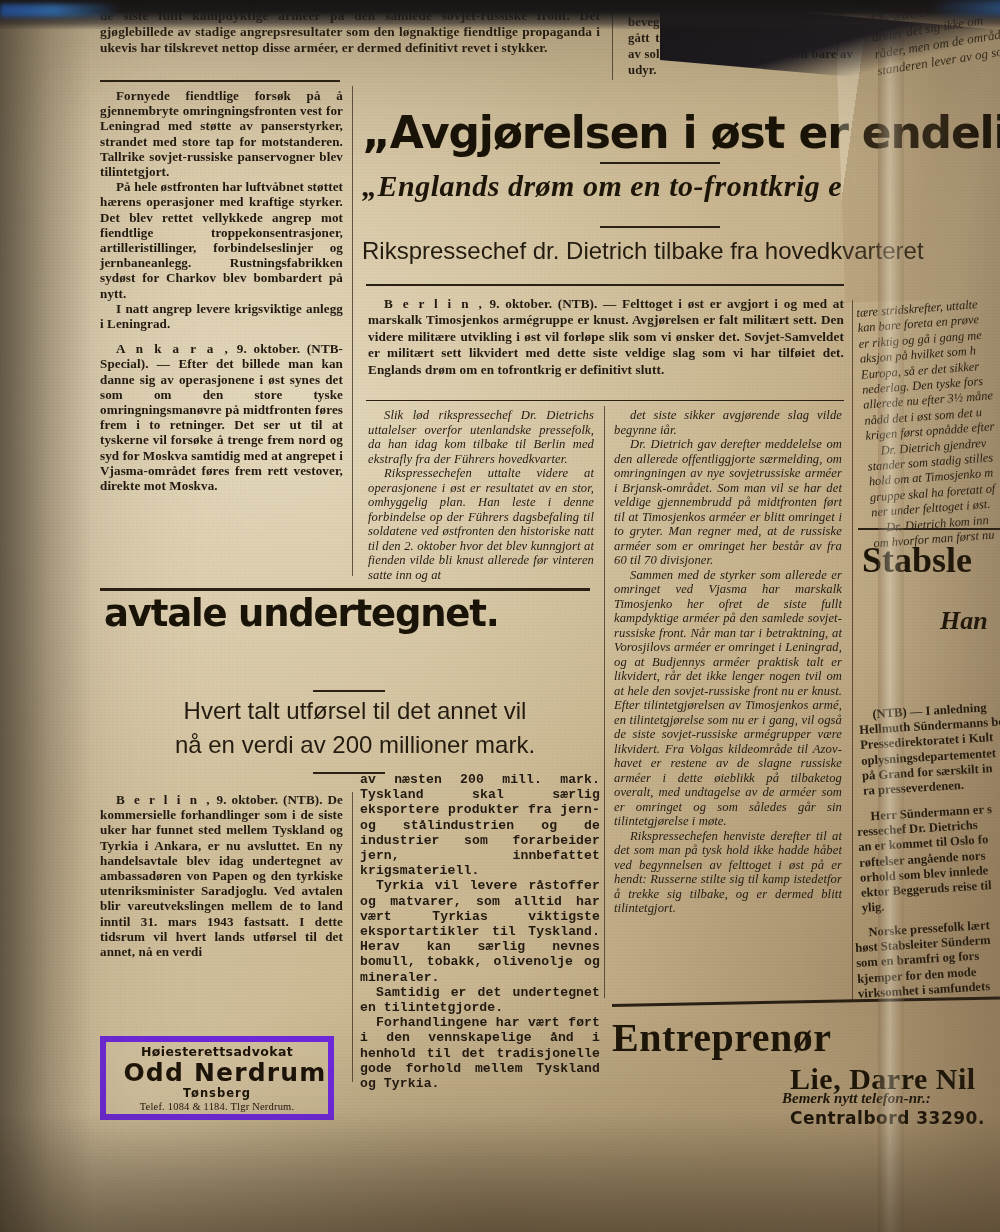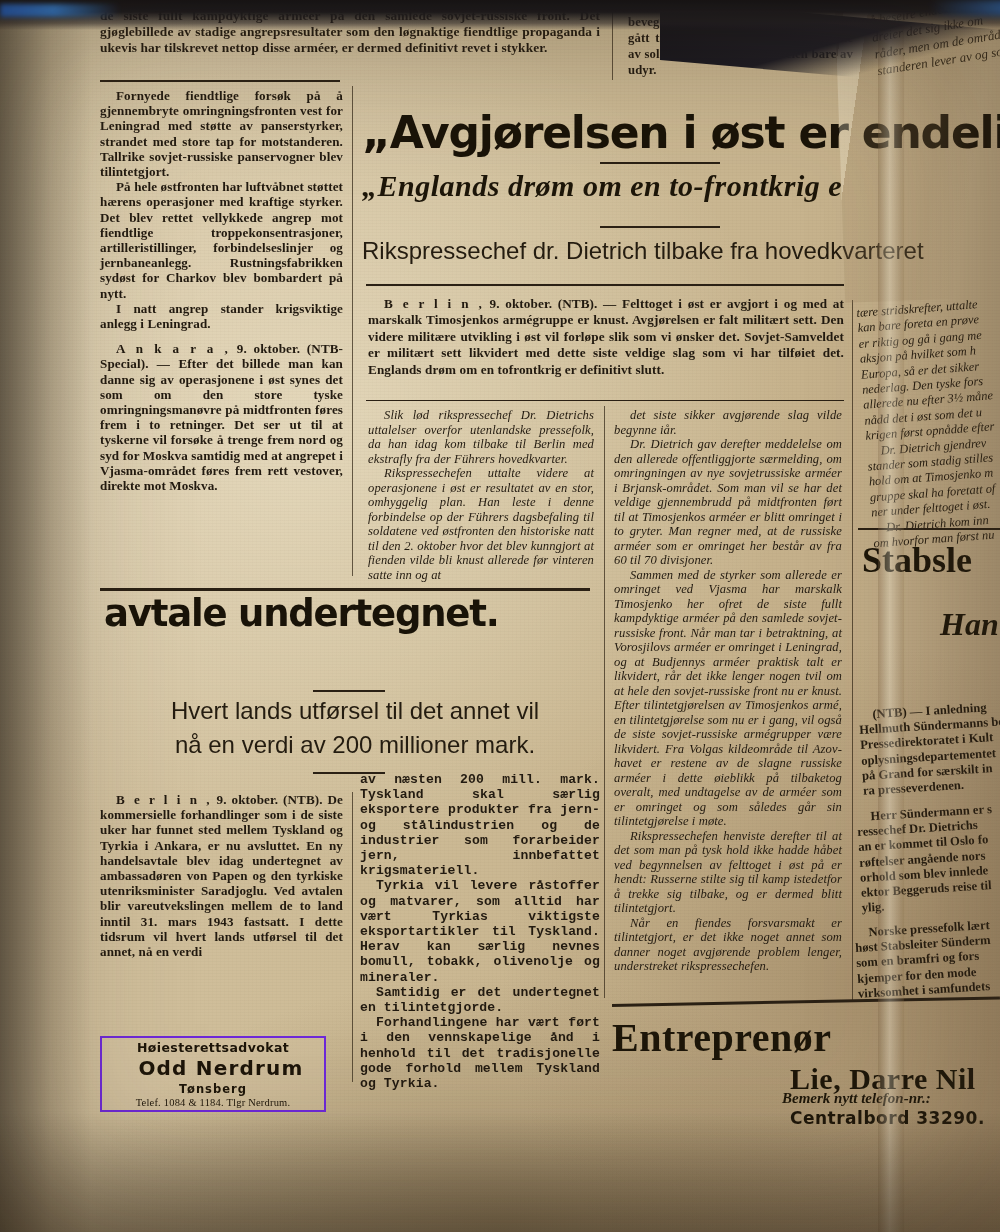--- a/index.html
+++ b/index.html
@@ -112,30 +112,30 @@
   #main-headline{left:362px;top:108px;width:700px;font-size:44px;line-height:50px;white-space:nowrap;}
   #main-sub{left:362px;top:168px;width:720px;font-size:30px;line-height:36px;white-space:nowrap;letter-spacing:.5px;}
   #main-byline{left:362px;top:236px;width:720px;font-size:24px;line-height:30px;white-space:nowrap;}
 
   
   #trade-h1{left:104px;top:596px;width:520px;font-size:37px;line-height:41px;}
   #trade-sub{left:120px;top:694px;width:470px;font-size:24px;line-height:34px;text-align:center;}
 
   
   #stabs-h{left:862px;top:540px;font-size:36px;line-height:40px;white-space:nowrap;}
-  #stabs-sub{left:940px;top:606px;font-size:32px;white-space:nowrap;}
+  #stabs-sub{left:940px;top:606px;font-size:26px;white-space:nowrap;}
 
   
   #ad-nerdrum{
     position:absolute;left:100px;top:1036px;width:222px;height:72px;
-    border:2px solid #6d28d9;background:rgba(214,199,166,.35);
+    border:6px solid #6d28d9;background:rgba(214,199,166,.35);
     text-align:center;color:#1d1509;
   }
   #ad-nerdrum .l1{font-family:"DejaVu Sans",sans-serif;font-weight:700;font-size:12.5px;letter-spacing:.4px;margin-top:2px;}
-  #ad-nerdrum .l2{font-family:"DejaVu Sans",sans-serif;font-weight:700;font-size:20px;letter-spacing:1.2px;line-height:27px;margin-left:16px;}
+  #ad-nerdrum .l2{font-family:"DejaVu Sans",sans-serif;font-weight:700;font-size:25px;letter-spacing:1.2px;line-height:27px;margin-left:16px;}
   #ad-nerdrum .l3{font-family:"DejaVu Sans",sans-serif;font-weight:700;font-size:11.5px;letter-spacing:1px;}
   #ad-nerdrum .l4{font-family:"Liberation Serif",serif;font-size:10.5px;letter-spacing:.2px;margin-top:1px;}
 
   #ad-entreprenor{left:612px;top:1014px;font-size:40px;letter-spacing:.5px;white-space:nowrap;}
   #ad-lie{left:790px;top:1062px;font-size:30px;letter-spacing:.5px;white-space:nowrap;font-weight:700;}
   #ad-bemerk{left:782px;top:1090px;font-size:15px;white-space:nowrap;font-style:italic;font-weight:700;}
   #ad-central{left:790px;top:1108px;font-size:17px;white-space:nowrap;font-weight:700;
     font-family:"DejaVu Sans",sans-serif;letter-spacing:.5px;}
 
   
@@ -176,21 +176,21 @@
   <div class="body" style="left:628px;top:14px;width:225px;font-size:12.7px;line-height:16px;">
     <p class="noind">bevegelse før oss. Hele Europa vilde ha gått tapt. For denne fiende består ikke av soldater, men for størstedelen bare av udyr.</p>
   </div>
   <div class="vrule" style="left:612px;top:8px;height:72px;"></div>
 
   <div class="rule" style="left:100px;top:80px;width:240px;"></div>
 
   <div class="body" style="left:100px;top:88px;width:243px;">
     <p>Fornyede fiendtlige forsøk på å gjennembryte omringningsfronten vest for Leningrad med støtte av panserstyrker, strandet med store tap for motstanderen. Tallrike sovjet-russiske panservogner blev tilintetgjort.</p>
     <p>På hele østfronten har luftvåbnet støttet hærens operasjoner med kraftige styrker. Det blev rettet vellykkede angrep mot fiendtlige troppekonsentrasjoner, artilleristillinger, forbindelseslinjer og jernbaneanlegg. Rustningsfabrikken sydøst for Charkov blev bombardert på nytt.</p>
-    <p>I natt angrep stander krigsviktige anlegg i Leningrad.</p>
+    <p>I natt angrep levere krigsviktige anlegg i Leningrad.</p>
     <p style="margin-top:10px;"><span class="dateline">A n k a r a ,</span><span> 9. oktober. (NTB-Special). — Efter det billede man kan danne sig av operasjonene i øst synes det som om den store tyske omringningsmanøvre på midtfronten føres frem i to retninger. Det ser ut til at tyskerne vil forsøke å trenge frem nord og syd for Moskva samtidig med at angrepet i Vjasma-området føres frem rett vestover, direkte mot Moskva.</span></p>
   </div>
 
   <div class="vrule" style="left:352px;top:86px;height:490px;"></div>
 
   <div class="clip-right">
     <div class="hl-black" id="main-headline">„Avgjørelsen i øst er endelig f</div>
     <div class="hl-italic" id="main-sub">„Englands drøm om en to-frontkrig e</div>
     <div class="hl-thin" id="main-byline">Rikspressechef dr. Dietrich tilbake fra hovedkvarteret</div>
   </div>
@@ -208,21 +208,20 @@
     <p>Rikspressechefen uttalte videre at operasjonene i øst er resultatet av en stor, omhyggelig plan. Han leste i denne forbindelse op der Führers dagsbefaling til soldatene ved østfronten den historiske natt til den 2. oktober hvor det blev kunngjort at fienden vilde bli knust allerede før vinteren satte inn og at</p>
   </div>
 
   <div class="vrule" style="left:604px;top:406px;height:592px;"></div>
 
   <div class="body italic" style="left:614px;top:408px;width:228px;">
     <p>det siste sikker avgjørende slag vilde begynne iår.</p>
     <p>Dr. Dietrich gav derefter meddelelse om den allerede offentliggjorte særmelding, om omringningen av nye sovjetrussiske arméer i Brjansk-området. Som man vil se har det veldige gjennembrudd på midtfronten ført til at Timosjenkos arméer er blitt omringet i to gryter. Man regner med, at de russiske arméer som er omringet her består av fra 60 til 70 divisjoner.</p>
     <p>Sammen med de styrker som allerede er omringet ved Vjasma har marskalk Timosjenko her ofret de siste fullt kampdyktige arméer på den samlede sovjet-russiske front. Når man tar i betraktning, at Vorosjilovs arméer er omringet i Leningrad, og at Budjennys arméer praktisk talt er likvidert, rår det ikke lenger nogen tvil om at hele den sovjet-russiske front nu er knust. Efter tilintetgjørelsen av Timosjenkos armé, en tilintetgjørelse som nu er i gang, vil også de siste sovjet-russiske armégrupper være likvidert. Fra Volgas kildeområde til Azov-havet er restene av de slagne russiske arméer i dette øieblikk på tilbaketog overalt, med undtagelse av de arméer som er omringet og som således går sin tilintetgjørelse i møte.</p>
     <p>Rikspressechefen henviste derefter til at det som man på tysk hold ikke hadde håbet ved begynnelsen av felttoget i øst på er hendt: Russerne stilte sig til kamp istedetfor å trekke sig tilbake, og er dermed blitt tilintetgjort.</p>
-    <p>Når en fiendes forsvarsmakt er tilintetgjort, er det ikke noget annet som danner noget avgjørende problem lenger, understreket rikspressechefen.</p>
   </div>
 
   <div class="vrule" style="left:852px;top:300px;height:700px;"></div>
 
   <div class="tilt-col" style="left:856px;top:306px;">
     <p>tære stridskrefter, uttalte</p>
     <p>kan bare foreta en prøve</p>
     <p>er riktig og gå i gang me</p>
     <p>aksjon på hvilket som h</p>
     <p>Europa, så er det sikker</p>
@@ -241,21 +240,21 @@
 
   <div class="rule" style="left:100px;top:588px;width:490px;height:3px;"></div>
 
   <div class="hl-black" id="trade-h1">
     <div style="margin-top:-3px;">avtale undertegnet.</div>
   </div>
 
   <div class="rule" style="left:313px;top:690px;width:72px;height:2px;"></div>
 
   <div class="hl-thin" id="trade-sub">
-    <div>Hvert lands utførsel til det annet vil</div>
+    <div>Hvert talt utførsel til det annet vil</div>
     <div>nå en verdi av 200 millioner mark.</div>
   </div>
 
   <div class="rule" style="left:313px;top:772px;width:72px;height:2px;"></div>
 
   <div class="body" style="left:100px;top:792px;width:243px;">
     <p><span class="dateline">B e r l i n ,</span><span> 9. oktober. (NTB). De kommersielle forhandlinger som i de siste uker har funnet sted mellem Tyskland og Tyrkia i Ankara, er nu avsluttet. En ny handelsavtale blev idag undertegnet av ambassadøren von Papen og den tyrkiske utenriksminister Saradjoglu. Ved avtalen blir vareutvekslingen mellem de to land inntil 31. mars 1943 fastsatt. I dette tidsrum vil hvert lands utførsel til det annet, nå en verdi</span></p>
   </div>
 
   <div class="vrule" style="left:352px;top:792px;height:290px;"></div>

